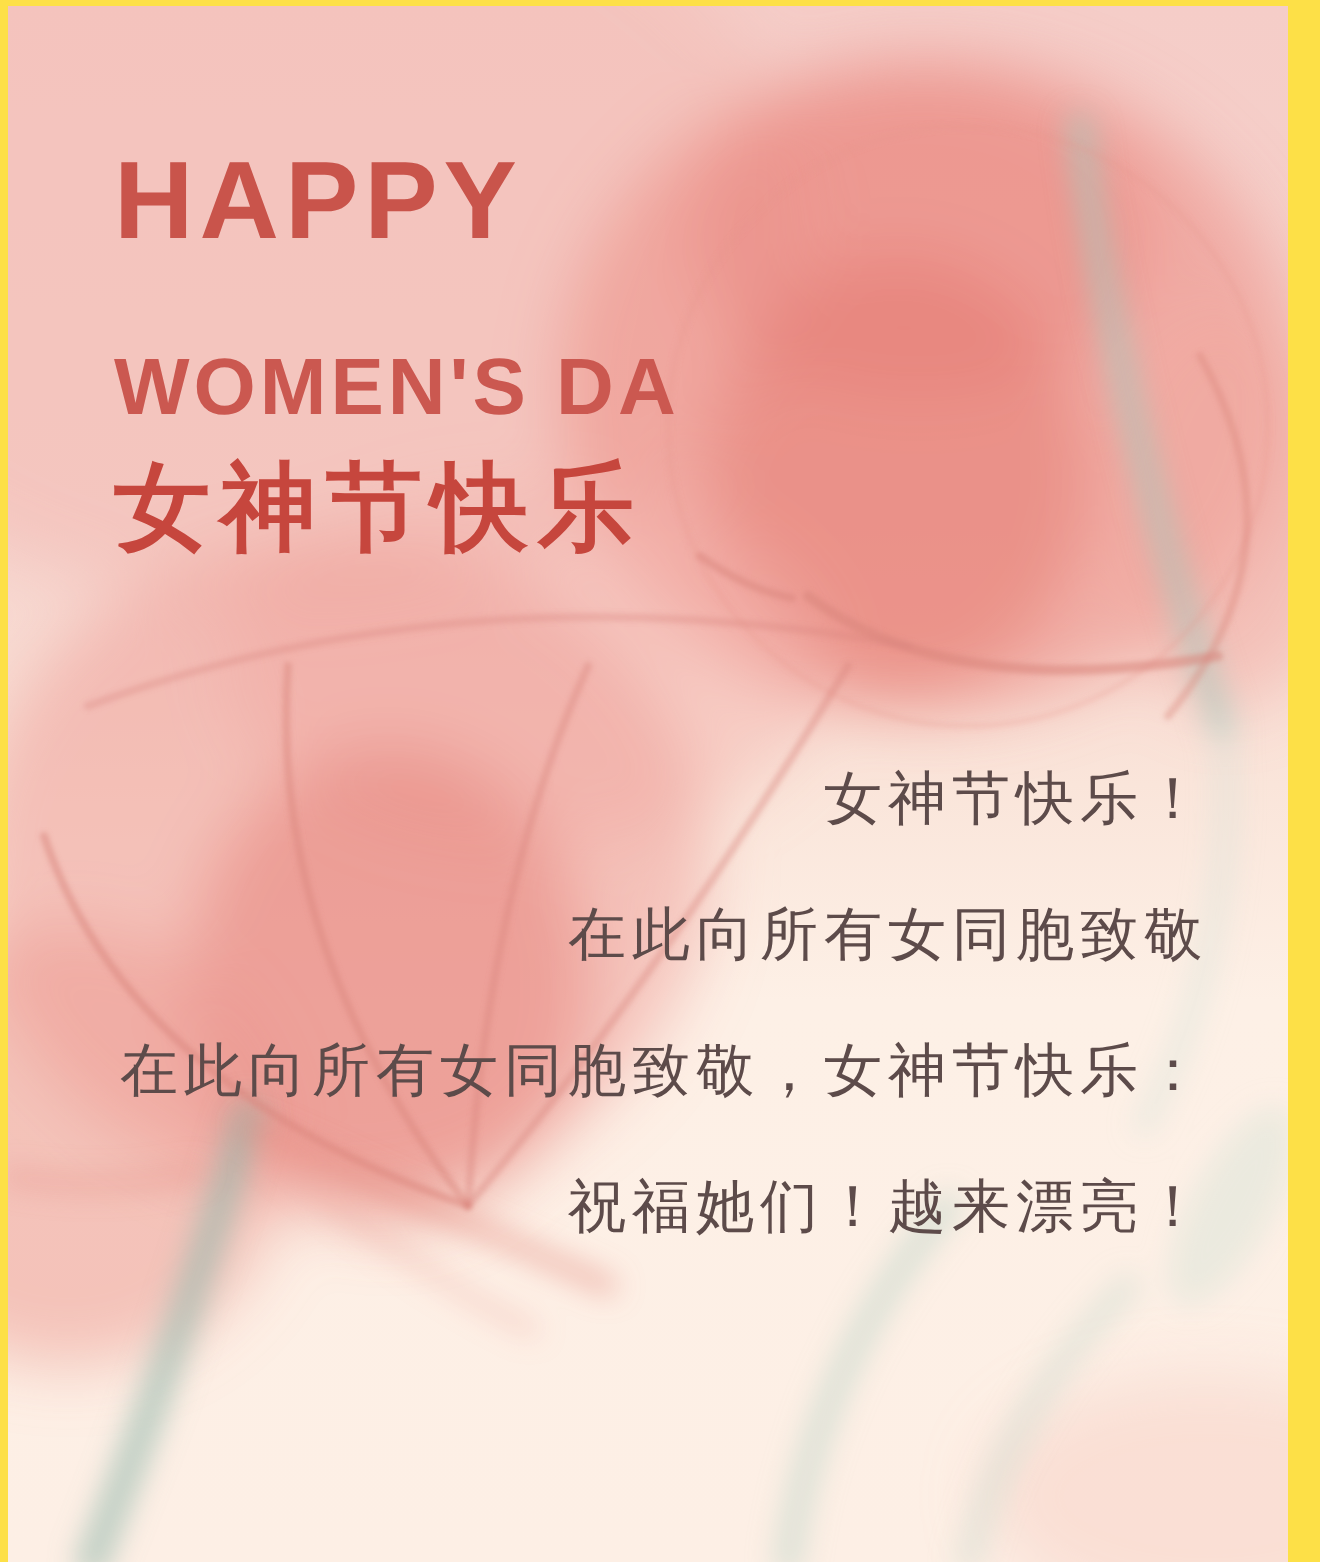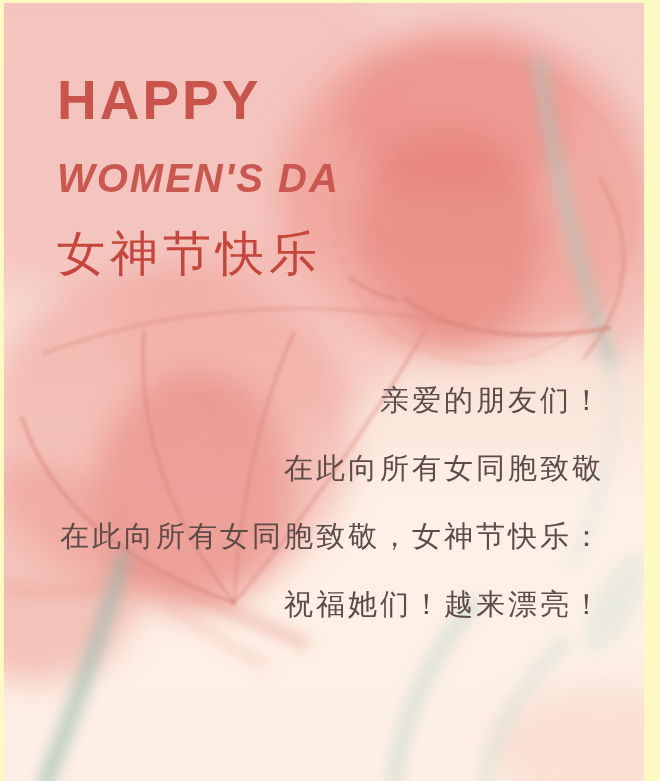--- a/index.html
+++ b/index.html
@@ -5,21 +5,21 @@
   html, body { margin: 0; padding: 0; }
   body {
     width: 660px; height: 781px;
     font-family: "Liberation Sans", sans-serif;
     background: #faf3e9;
     overflow: hidden;
   }
   .page {
     position: relative;
     width: 660px; height: 781px;
-    background: #fef9c3;
+    background: #fde047;
   }
   
   .art {
     position: absolute;
     left: 4px; top: 3px; right: 16px; bottom: 0;
     overflow: hidden;
   }
   .art svg { display: block; width: 100%; height: 100%; }
 
   .title-block {
@@ -34,30 +34,29 @@
     line-height: 1.0;
     letter-spacing: 3px;
     color: #c9544b;
   }
   .title-en2 {
     font-weight: 800;
     font-size: 40px;
     line-height: 1.0;
     letter-spacing: 2px;
     color: #cb5850;
-    margin-top: 30px;
-    font-style: italic;
+    margin-top: 46px;
   }
   .title-cn {
-    font-weight: 400;
+    font-weight: 700;
     font-size: 48px;
     line-height: 1.0;
     letter-spacing: 5px;
     color: #c6463d;
-    margin-top: 32px;
+    margin-top: 17px;
   }
 
   .message {
     position: absolute;
     top: 366px; right: 56px; left: 40px;
     text-align: right;
     font-size: 29px;
     line-height: 68px;
     letter-spacing: 3px;
     color: #5d4b4a;
@@ -134,19 +133,19 @@
     </svg>
   </div>
 
   <div class="title-block">
     <div class="title-en1">HAPPY</div>
     <div class="title-en2">WOMEN'S DA</div>
     <div class="title-cn">女神节快乐</div>
   </div>
 
   <div class="message">
-    <div class="line">亲爱的朋友们！</div>
+    <div class="line">女神节快乐！</div>
     <div class="line">在此向所有女同胞致敬</div>
     <div class="line">在此向所有女同胞致敬，女神节快乐：</div>
     <div class="line">祝福她们！越来漂亮！</div>
   </div>
 
 </div>
 
 </body></html>

